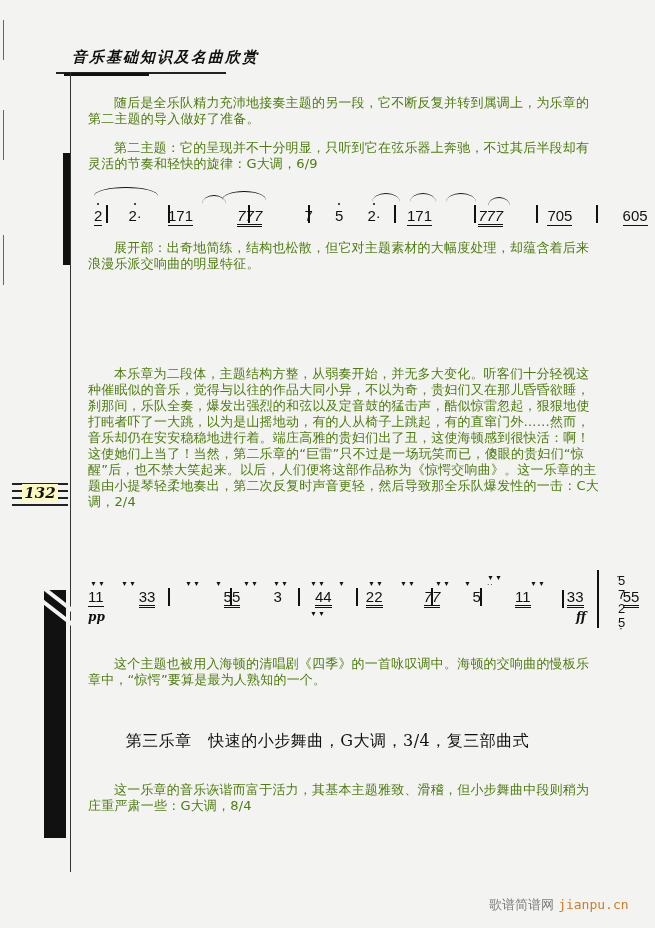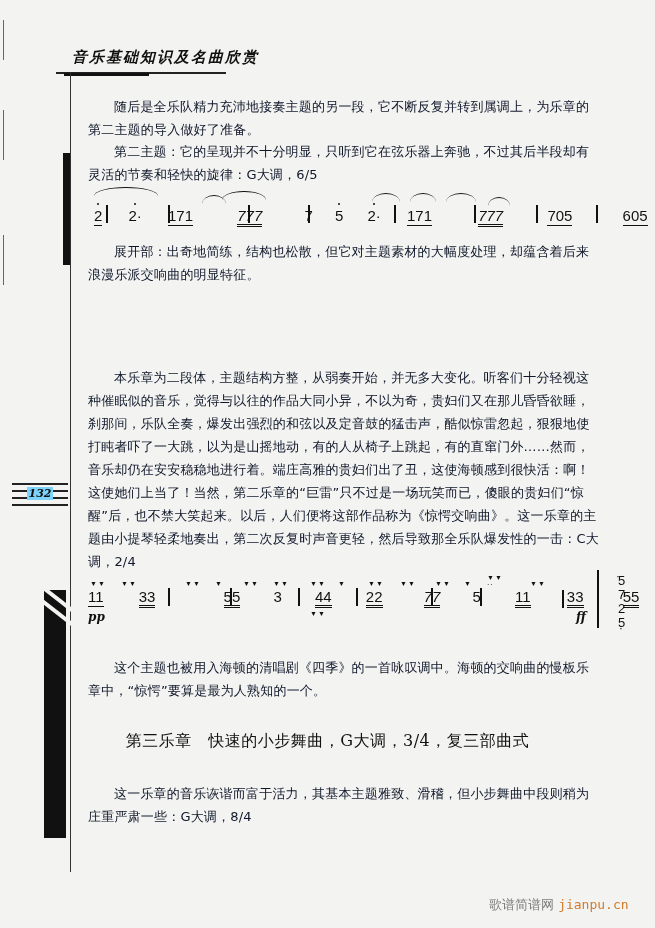--- a/index.html
+++ b/index.html
@@ -47,30 +47,30 @@
     
     .page-number {
       position: absolute; left: 12px; top: 478px; width: 56px; height: 30px;
       display: flex; align-items: center; justify-content: center;
     }
     .page-number .lines {
       position: absolute; left: 0; top: 0; width: 56px; height: 30px;
       background: repeating-linear-gradient(to bottom, transparent 0 5px, #222 5px 7px);
     }
     .page-number span {
-      position: relative; background: #7dd3fc; padding: 0 2px;
+      position: relative; background: #fef9c3; padding: 0 2px;
       font-family: "DejaVu Serif", serif; font-style: italic; font-weight: bold;
-      font-size: 11px; color: #111;
+      font-size: 15px; color: #111;
     }
 
     
     .para {
       position: absolute; left: 88px; width: 512px;
-      font-family: "DejaVu Sans", sans-serif; font-size: 13px; line-height: 23px;
-      text-indent: 26px; color: #0f172a; letter-spacing: 0.2px;
+      font-family: "DejaVu Sans", sans-serif; font-size: 13px; line-height: 16px;
+      text-indent: 26px; color: #4d7c0f; letter-spacing: 0.2px;
     }
     .heading {
       position: absolute; left: 0; width: 655px; text-align: center;
       font-family: "DejaVu Serif", serif; font-size: 16px; color: #111; letter-spacing: 0.5px;
     }
 
     
     .notation {
       position: absolute; left: 88px; width: 520px; height: 60px;
       font-family: "Liberation Sans", sans-serif; font-size: 15px; color: #111;
@@ -119,21 +119,21 @@
   <div class="black-band"></div>
   <div class="band-stripe" style="top:596px"></div>
   <div class="band-stripe" style="top:610px"></div>
 
   <div class="page-number">
     <div class="lines"></div>
     <span>132</span>
   </div>
 
   <div class="para" style="top:95px">随后是全乐队精力充沛地接奏主题的另一段，它不断反复并转到属调上，为乐章的第二主题的导入做好了准备。</div>
-  <div class="para" style="top:140px">第二主题：它的呈现并不十分明显，只听到它在弦乐器上奔驰，不过其后半段却有灵活的节奏和轻快的旋律：G大调，6/5</div>
+  <div class="para" style="top:140px">第二主题：它的呈现并不十分明显，只听到它在弦乐器上奔驰，不过其后半段却有灵活的节奏和轻快的旋律：G大调，6/9</div>
 
   <div class="notation" style="top:185px">
     <div class="slur" style="left:6px;top:2px;width:64px"></div>
     <div class="slur" style="left:114px;top:10px;width:24px"></div>
     <div class="slur" style="left:134px;top:6px;width:44px"></div>
     <div class="slur" style="left:284px;top:8px;width:28px"></div>
     <div class="slur" style="left:322px;top:8px;width:26px"></div>
     <div class="slur" style="left:358px;top:8px;width:30px"></div>
     <div class="slur" style="left:400px;top:12px;width:22px"></div>
 

